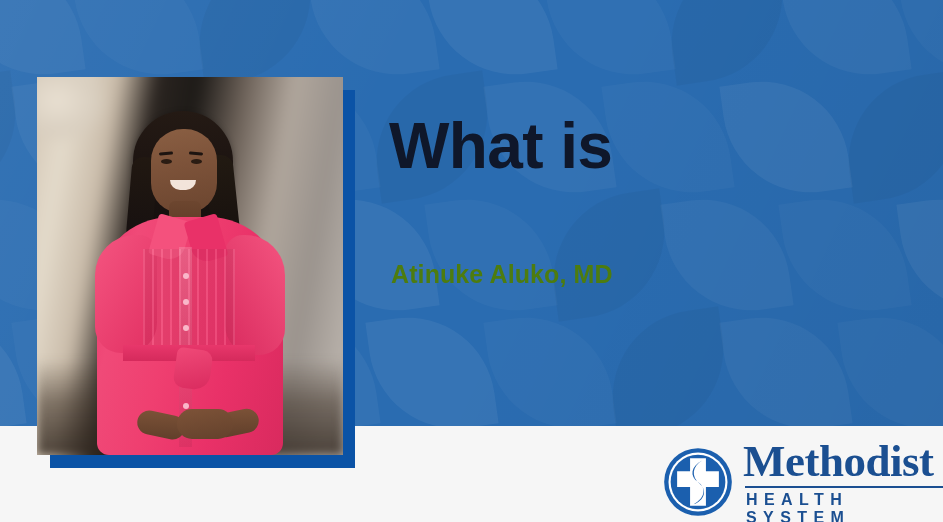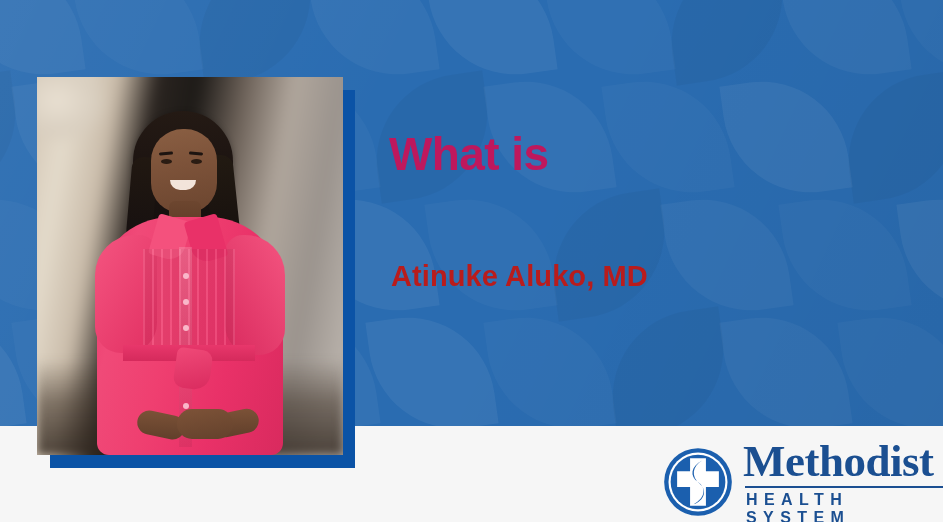--- a/index.html
+++ b/index.html
@@ -177,28 +177,28 @@
   }
   .forearm-r{
     position:absolute;left:176px;top:334px;width:46px;height:24px;
     background:linear-gradient(190deg,#7d5338,#5f3e2a);border-radius:14px;
     transform:rotate(-12deg);
   }
   .fig{filter:blur(0.4px);}
 
   
   .title{
-    position:absolute;left:389px;top:120px;width:520px;
-    color:#be185d;
-    font-size:46px;line-height:69px;font-weight:700;
+    position:absolute;left:389px;top:112px;width:520px;
+    color:#0f172a;
+    font-size:64px;line-height:69px;font-weight:700;
     letter-spacing:-0.6px;
   }
   .subtitle{
     position:absolute;left:391px;top:260px;
-    color:#b91c1c;font-size:29px;font-weight:700;letter-spacing:0.1px;
+    color:#4d7c0f;font-size:25px;font-weight:700;letter-spacing:0.1px;
   }
 
   
   .logo{position:absolute;left:662px;top:437px;display:flex;align-items:center;}
   .logo-mark{width:72px;height:72px;flex:0 0 72px;}
   .logo-words{margin-left:9px;padding-top:2px;}
   .logo-name{
     font-family:"Liberation Serif", serif;
     font-size:45px;line-height:45px;font-weight:700;
     color:#1b4f91;letter-spacing:-0.5px;

